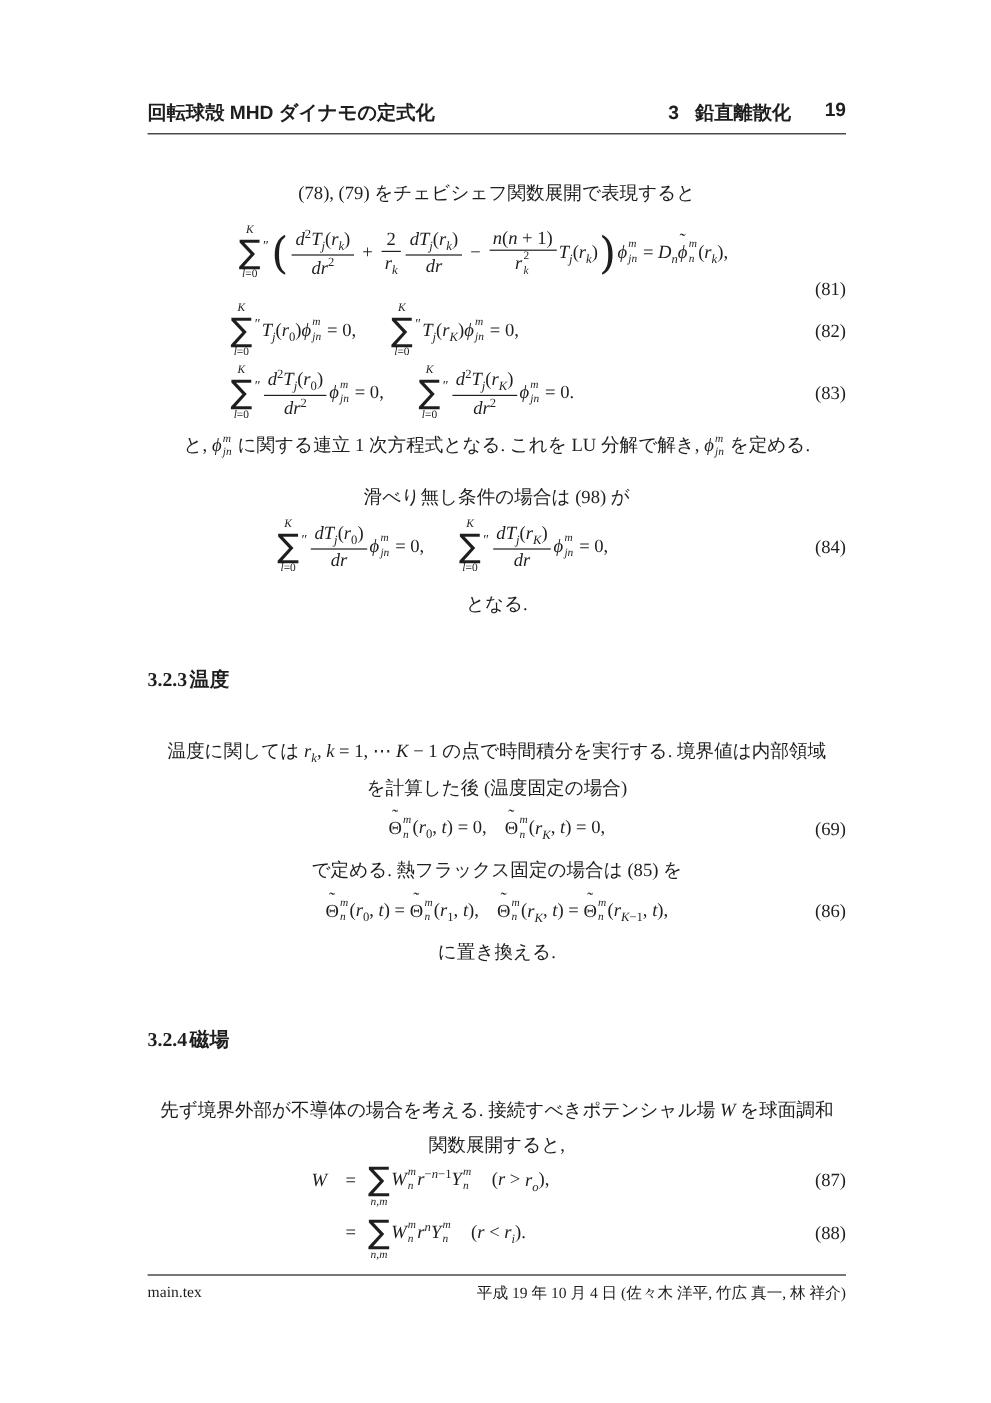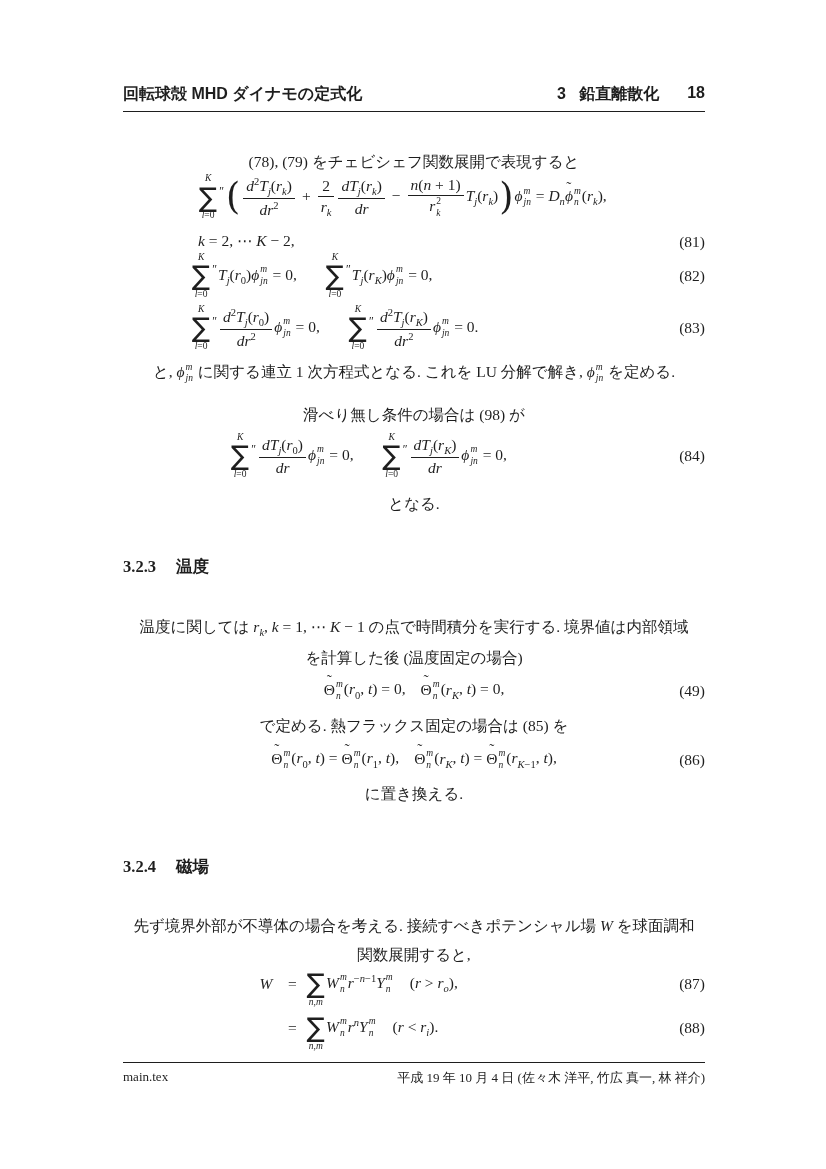--- a/index.html
+++ b/index.html
@@ -3,21 +3,21 @@
 <meta charset="utf-8">
 <style>
   * { margin:0; padding:0; box-sizing:border-box; }
   html,body { width:826px; height:1169px; }
   body { background:#ffffff; color:#1e1e1e; font-family:"Liberation Serif","DejaVu Serif",serif; position:relative; overflow:hidden; }
   .abs { position:absolute; left:123px; width:582px; }
   .hdr { top:84px; display:flex; justify-content:space-between; align-items:flex-end; border-bottom:1.3px solid #1e1e1e; padding-bottom:6px; font-family:"Liberation Sans","DejaVu Sans",sans-serif; font-weight:bold; font-size:16px;gap:48px; }
   .hdr-r { display:flex; gap:28px; }
   .para { font-size:15.5px; line-height:1.9;text-align:center; }
   .sec { font-size:16.5px; font-weight:bold; font-family:"Liberation Sans","DejaVu Sans",sans-serif; }
-  .sec-num { font-family:"Liberation Serif","DejaVu Serif",serif; margin-right:20px; }
+  .sec-num { font-family:"Liberation Serif","DejaVu Serif",serif; margin-right:2px; }
   .eq { font-size:15.5px; line-height:1.1; display:flex; align-items:center; }
   .eqc { justify-content:center; }
   .eql { justify-content:flex-start; }
   .eqnum { position:absolute; right:0; top:50%; transform:translateY(-50%); font-style:normal; }
   .eqnum.bot { top:auto; bottom:2px; transform:none; }
   .frac { display:inline-block; vertical-align:middle; text-align:center; margin:0 2px; line-height:1.25; }
   .fn { display:block; border-bottom:1px solid #1e1e1e; padding:0 3px; }
   .fd { display:block; padding:0 3px; }
   .sum { display:inline-flex; flex-direction:column; align-items:center; vertical-align:middle; margin:0 1px; line-height:1; }
   .sum .lim { font-size:9.5px; line-height:1.2; }
@@ -41,21 +41,21 @@
 </style>
 </head>
 <body>
 
 <div>
 
   <div class="abs hdr">
     <span>回転球殻 <b>MHD</b> ダイナモの定式化</span>
     <span class="hdr-r">
       <span><b>3</b>&nbsp;&nbsp;&nbsp;鉛直離散化</span>
-      <span>18</span>
+      <span>19</span>
     </span>
   </div>
 
   <p class="abs para" style="top:147px">(78), (79) をチェビシェフ関数展開で表現すると</p>
 
   <div class="abs eq eql" style="top:170px;height:82px;padding-left:75px">
     <div class="eq81wrap">
       <div><span class="sum">
             <span class="lim"><i>K</i></span>
             <span class="sig">∑</span>
@@ -63,21 +63,20 @@
           </span><span class="dpr">″</span><span class="bp">(</span><span class="frac"><span class="fn"><i>d</i><sup>2</sup><i>T<sub>j</sub></i>(<i>r<sub>k</sub></i>)</span><span class="fd"><i>dr</i><sup>2</sup></span></span><span class="op">+</span><span class="frac"><span class="fn">2</span><span class="fd"><i>r<sub>k</sub></i></span></span><span class="frac"><span class="fn"><i>dT<sub>j</sub></i>(<i>r<sub>k</sub></i>)</span><span class="fd"><i>dr</i></span></span><span class="op">−</span><span class="frac"><span class="fn"><i>n</i>(<i>n</i> + 1)</span><span class="fd"><i>r</i><span class="ss">
                 <span>2</span>
                 <span><i>k</i></span>
               </span></span></span><i>T<sub>j</sub></i>(<i>r<sub>k</sub></i>)<span class="bp">)</span><i>ϕ</i><span class="ss">
             <span><i>m</i></span>
             <span><i>jn</i></span>
           </span> = <i>D<sub>n</sub></i><span class="acc"><span class="at">˜</span><i>ϕ</i></span><span class="ss">
             <span><i>m</i></span>
             <span><i>n</i></span>
           </span>(<i>r<sub>k</sub></i>),</div>
-      <div class="l2"><i>k</i> = 2, ⋯ <i>K</i> − 2,</div>
     </div>
     <span class="eqnum bot">(81)</span>
   </div>
 
   <div class="abs eq eql" style="top:250px;height:52px;padding-left:68px">
     <span><span class="sum">
           <span class="lim"><i>K</i></span>
           <span class="sig">∑</span>
           <span class="lim"><i>l</i>=0</span>
         </span><span class="dpr">″</span><i>T<sub>j</sub></i>(<i>r</i><sub>0</sub>)<i>ϕ</i><span class="ss">
@@ -151,21 +150,21 @@
   <p class="abs para" style="top:612px">温度に関しては <i>r<sub>k</sub></i>, <i>k</i> = 1, ⋯ <i>K</i> − 1 の点で時間積分を実行する. 境界値は内部領域<br>を計算した後 (温度固定の場合)</p>
 
   <div class="abs eq eqc" style="top:674px;height:34px">
     <span><span class="acc"><span class="at">˜</span>Θ</span><span class="ss">
           <span><i>m</i></span>
           <span><i>n</i></span>
         </span>(<i>r</i><sub>0</sub>, <i>t</i>) = 0,<span class="gs"></span><span class="acc"><span class="at">˜</span>Θ</span><span class="ss">
           <span><i>m</i></span>
           <span><i>n</i></span>
         </span>(<i>r<sub>K</sub></i>, <i>t</i>) = 0,</span>
-    <span class="eqnum">(49)</span>
+    <span class="eqnum">(69)</span>
   </div>
 
   <p class="abs para" style="top:711px">で定める. 熱フラックス固定の場合は (85) を</p>
 
   <div class="abs eq eqc" style="top:743px;height:34px">
     <span><span class="acc"><span class="at">˜</span>Θ</span><span class="ss">
           <span><i>m</i></span>
           <span><i>n</i></span>
         </span>(<i>r</i><sub>0</sub>, <i>t</i>) = <span class="acc"><span class="at">˜</span>Θ</span><span class="ss">
           <span><i>m</i></span>

